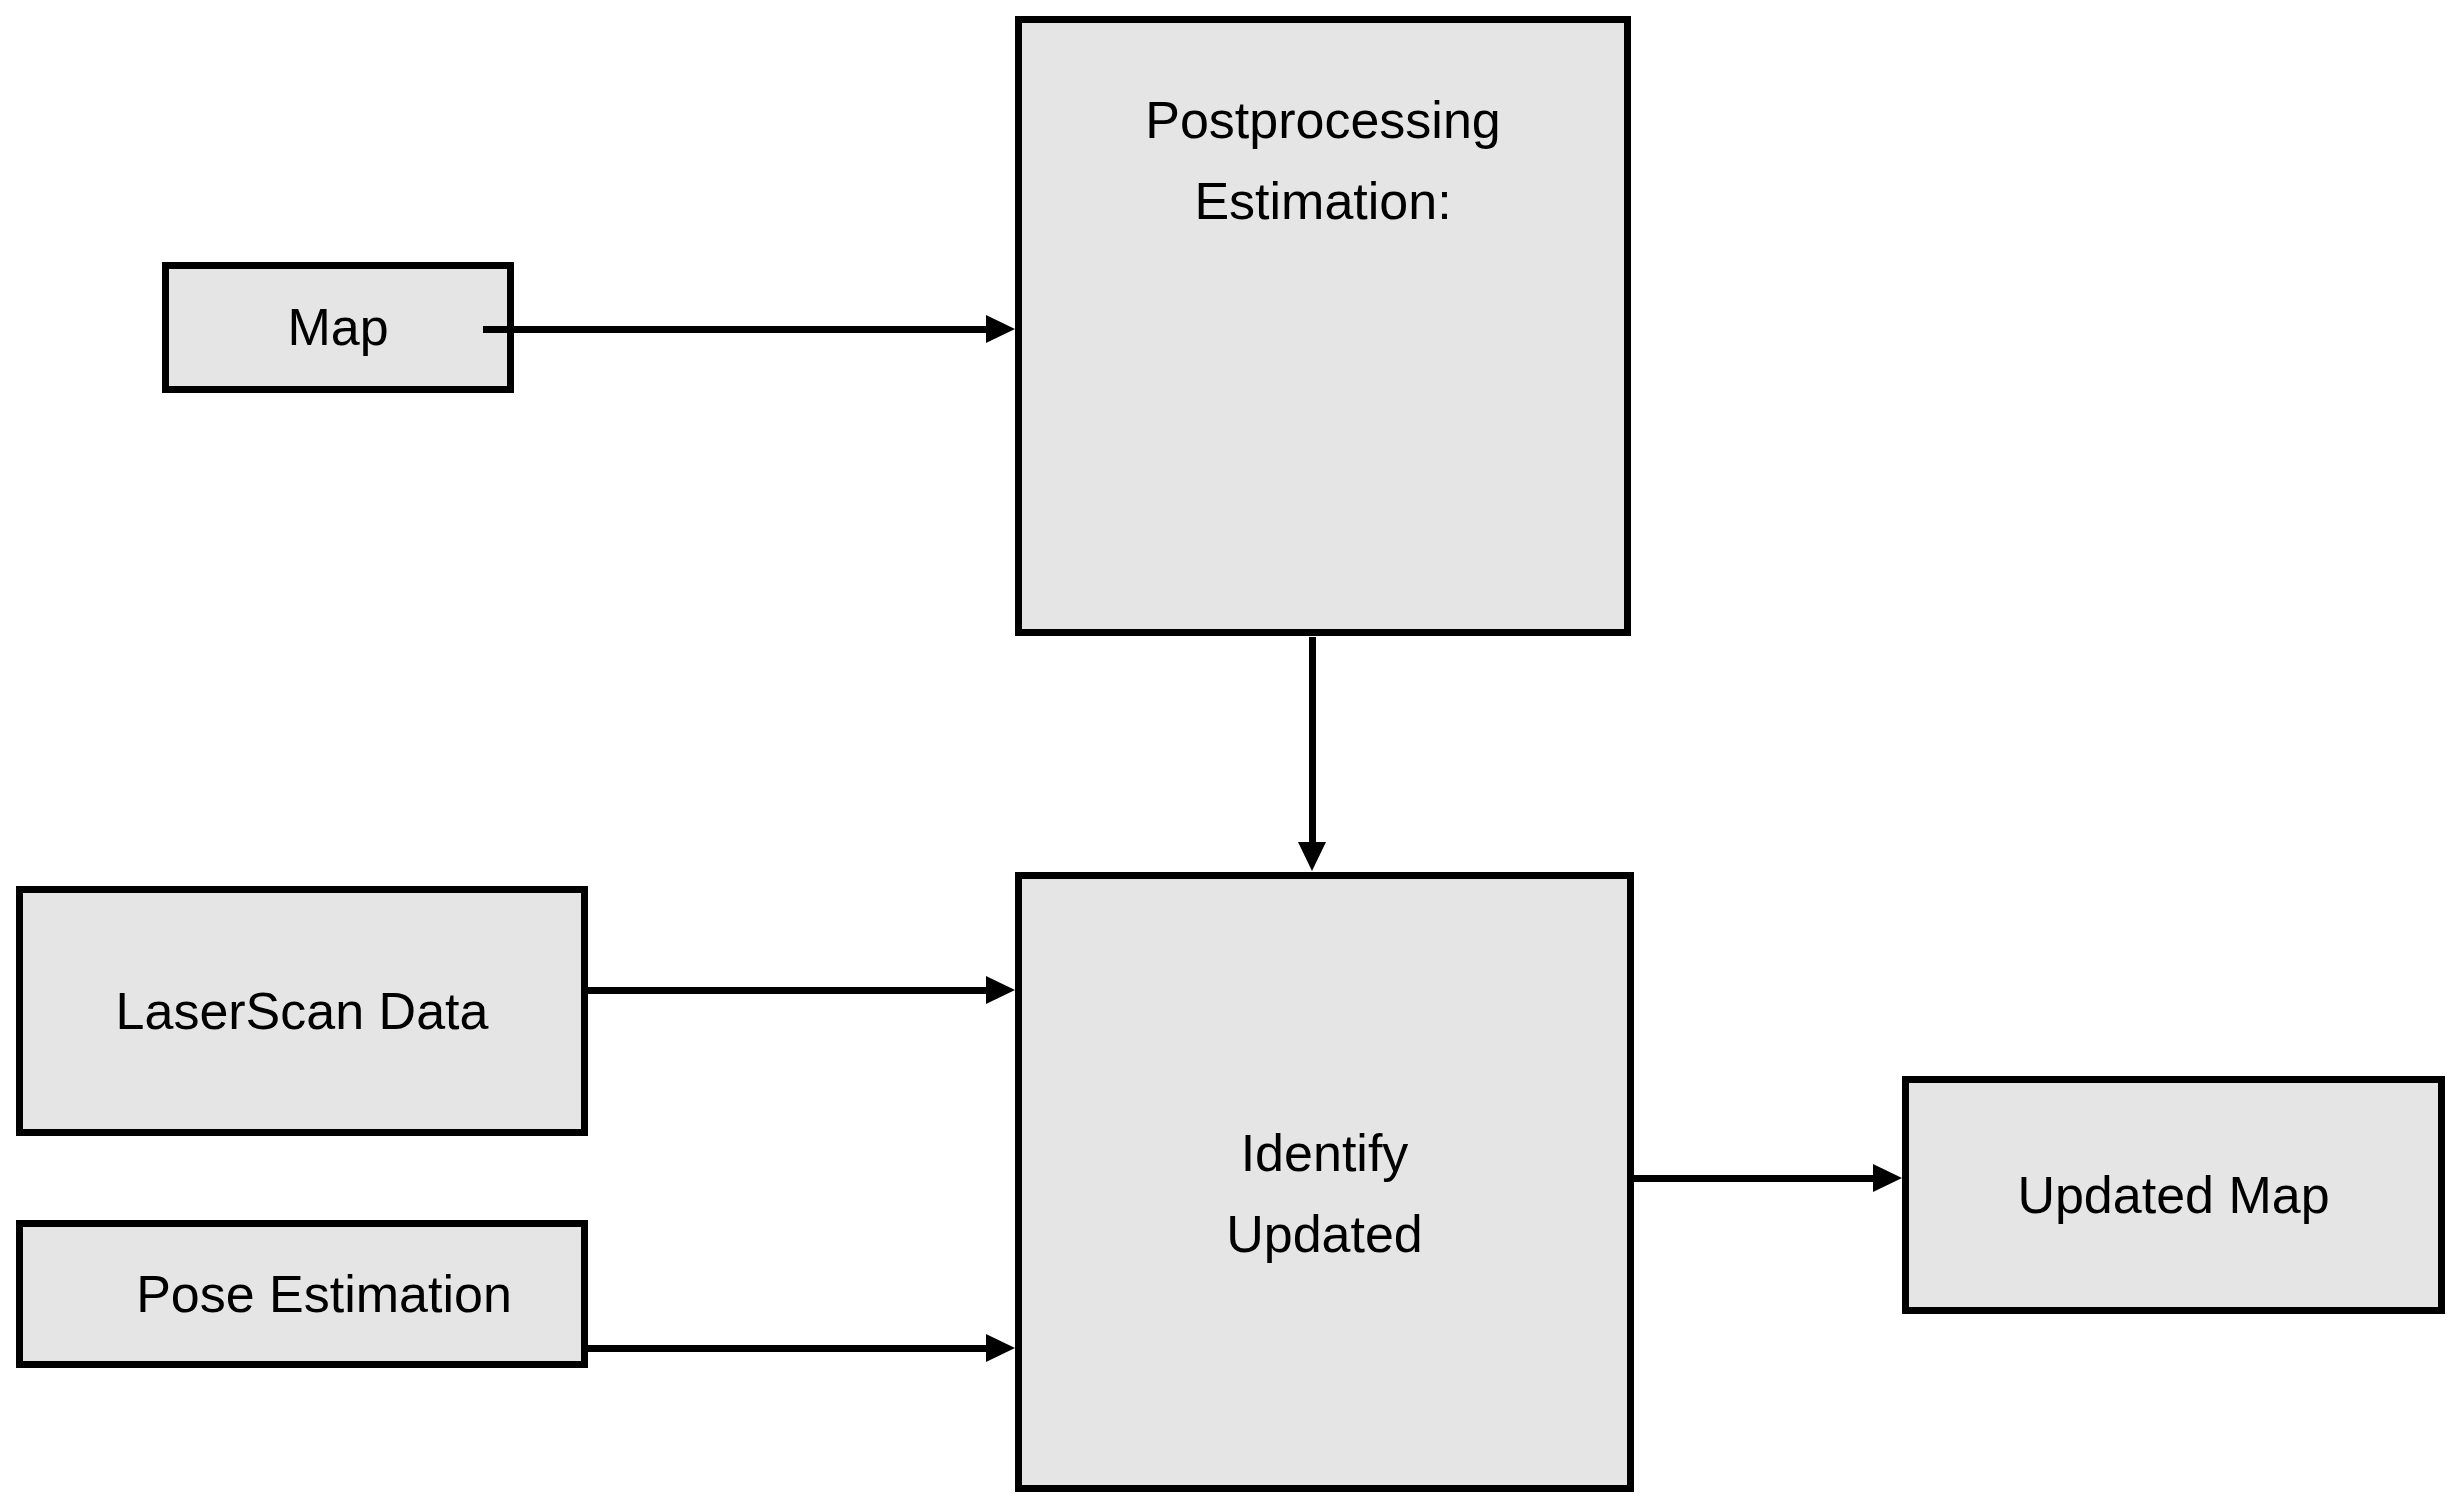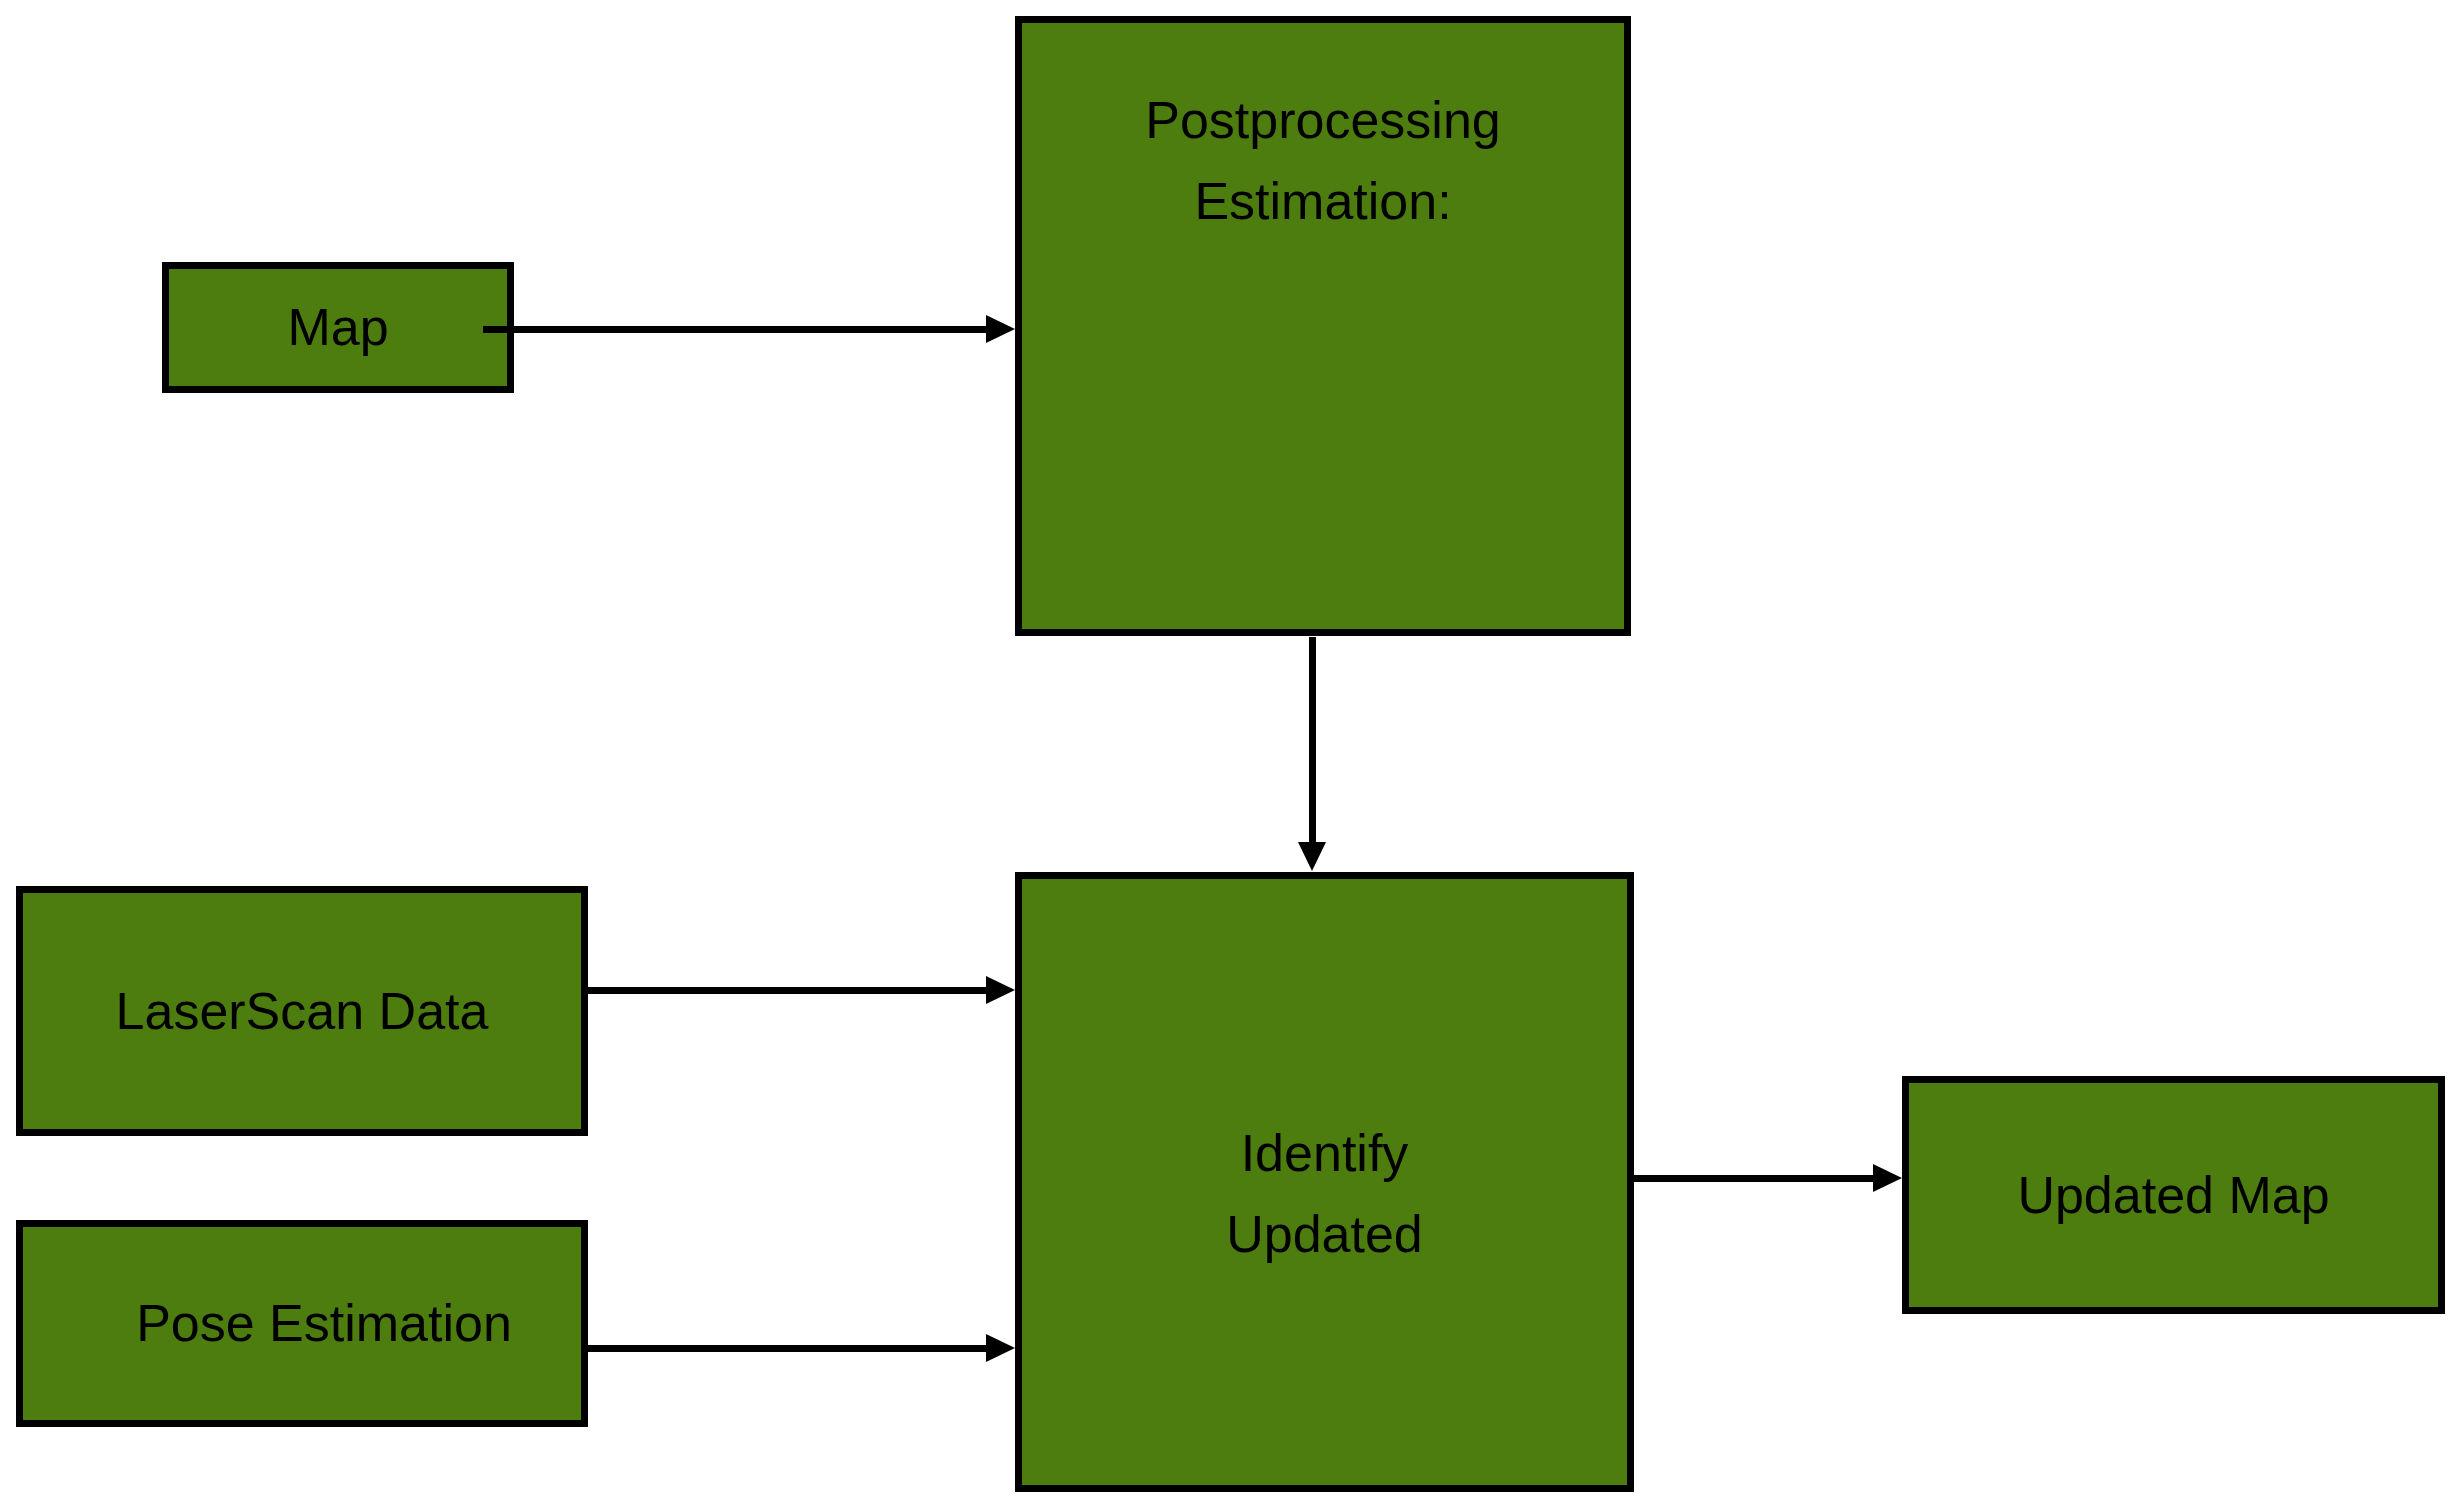--- a/index.html
+++ b/index.html
@@ -13,33 +13,33 @@
     height: 1511px;
     background: #ffffff;
     overflow: hidden;
     font-family: "Liberation Sans", sans-serif;
     color: #000000;
   }
   .node {
     position: absolute;
     box-sizing: border-box;
     border: 7.3px solid #000000;
-    background: #4d7c0f;
+    background: #e5e5e5;
     display: flex;
     align-items: center;
     justify-content: center;
     text-align: center;
     font-size: 52px;
     line-height: 1.25;
     color: #000000;
   }
   #node-map      { left: 162px;  top: 262px;  width: 352px; height: 131px; }
   #node-post     { left: 1015px; top: 16px;   width: 616px; height: 620px; display: block; }
   #node-laser    { left: 16px;   top: 886px; width: 572px; height: 250px; }
-  #node-pose     { left: 16px;   top: 1220px; width: 572px; height: 207px; padding-left: 44px; }
+  #node-pose     { left: 16px;   top: 1220px; width: 572px; height: 148px; padding-left: 44px; }
   #node-gmap     { left: 1015px; top: 872px; width: 619px; height: 620px;
                    flex-direction: column; padding-top: 24px; line-height: 81px; }
   #node-updated  { left: 1902px; top: 1076px; width: 543px; height: 238px; }
 
   .post-title {
     position: absolute;
     left: 0; right: 0;
     top: 57px;
     line-height: 81px;
     text-align: center;

